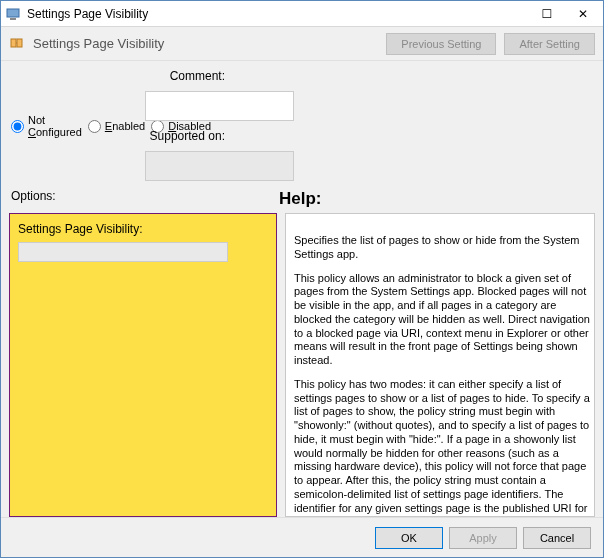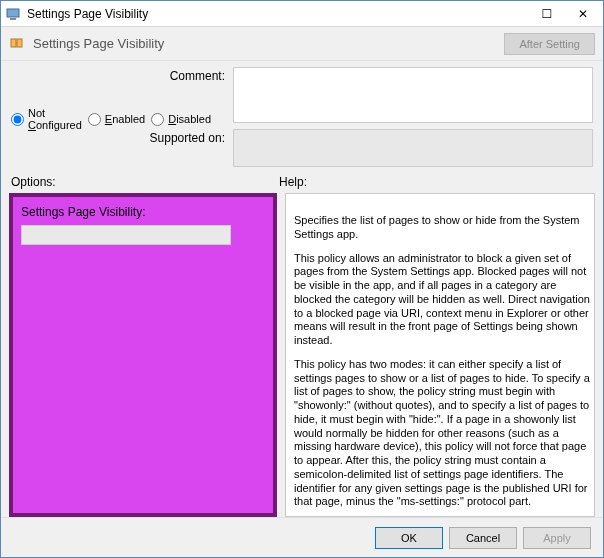--- a/index.html
+++ b/index.html
@@ -10,29 +10,29 @@
     .titlebar .title { flex: 1; font-size: 12px; }
     .titlebar .winbtn { width: 36px; height: 24px; text-align: center; line-height: 24px; font-size: 12px; font-family: "Segoe UI Symbol", sans-serif; cursor: default; }
     .header2 { height: 34px; display: flex; align-items: center; padding: 0 8px; border-bottom: 1px solid #e0e0e0; gap: 8px; }
     .header2 .h2text { font-size: 13px; color: #555; flex: 1; }
     .navbtn { height: 22px; padding: 0 14px; background: #d6d6d6; border: 1px solid #c0c0c0; color: #8a8a8a; font-size: 11px; line-height: 20px; }
     .config-row { display: flex; padding: 6px 10px 0 10px; gap: 14px; }
     .radio-col { width: 120px; display: flex; flex-direction: row; gap: 6px; padding-top: 4px; }
     .radio-item { display: flex; align-items: center; gap: 4px; font-size: 12px; }
     .radio-item input { margin: 0; }
     .fields-col { flex: 1; display: flex; flex-direction: column; gap: 6px; }
-    .field-line { display: flex; align-items: flex-start; gap: 8px; }
+    .field-line { display: flex; align-items: flex-start; gap: 8px; flex-direction: column; }
     .field-line .lbl { width: 80px; text-align: right; padding-top: 2px; font-size: 12px; }
     .comment-box { flex: 1; height: 56px; border: 1px solid #ccc; background: #fff; resize: none; padding: 2px; overflow-y: scroll; }
     .supported-box { flex: 1; height: 38px; border: 1px solid #ccc; background: #e8e8e8; padding: 2px; overflow-y: scroll; resize: none; }
     .section-labels { display: flex; padding: 8px 10px 4px 10px; }
     .section-labels .left { width: 268px; font-size: 12px; }
-    .section-labels .right { font-size: 12px; }
+    .section-labels .right { font-size: 17px; font-weight: bold; }
     .panels { display: flex; gap: 8px; padding: 0 8px; flex: 1; min-height: 0; }
-    .panel-left { width: 268px; border: 4px solid #701a75; background: #d946ef; padding: 8px; }
+    .panel-left { width: 268px; border: 1px solid #701a75; background: #fde047; padding: 8px; }
     .panel-left .opt-label { font-size: 12px; margin-bottom: 6px; }
     .opt-input { width: 210px; height: 20px; background: #e9e9e9; border: 1px solid #ccc; }
     .panel-right { flex: 1; border: 1px solid #c8c8c8; background: #fff; position: relative; display: flex; }
     .help-text { padding: 20px 4px 6px 8px; font-size: 12px; line-height: 1.25; overflow-y: scroll; flex: 1; }
     .help-text p { margin: 0 0 10px 0; }
     .footer { height: 40px; display: flex; justify-content: flex-end; align-items: center; gap: 6px; padding: 4px 12px; border-top: 1px solid #e0e0e0; }
     .btn { width: 68px; height: 22px; border: 1px solid #adadad; background: #e1e1e1; text-align: center; line-height: 20px; font-size: 12px; cursor: default; }
     .btn.primary { border: 1.5px solid #0078d7; }
     .btn.disabled { color: #999; }
     u { text-decoration: underline; }
@@ -61,20 +61,21 @@
 
   <div class="header2">
     <span>
       <svg width="16" height="16" viewBox="0 0 16 16">
           <rect x="2" y="4" width="5" height="8" fill="#f4b860" stroke="#b87a20"></rect>
           <rect x="8" y="4" width="5" height="8" fill="#f4b860" stroke="#b87a20"></rect>
           <line x1="7" y1="8" x2="8" y2="8" stroke="#b87a20"></line>
         </svg>
     </span>
     <span class="h2text">Settings Page Visibility</span>
+    <div class="navbtn"><span>Previous Setting</span></div>
     <div class="navbtn"><span>After Setting</span></div>
   </div>
 
   <div class="config-row">
     <div class="radio-col">
       <label class="radio-item">
         <input type="radio" name="state" checked="" style="">
         <span>Not <u>C</u>onfigured</span>
       </label>
       <label class="radio-item">
@@ -112,17 +113,17 @@
       <div class="help-text">
         <p>Specifies the list of pages to show or hide from the System Settings app.</p>
         <p>This policy allows an administrator to block a given set of pages from the System Settings app. Blocked pages will not be visible in the app, and if all pages in a category are blocked the category will be hidden as well. Direct navigation to a blocked page via URI, context menu in Explorer or other means will result in the front page of Settings being shown instead.</p>
         <p>This policy has two modes: it can either specify a list of settings pages to show or a list of pages to hide. To specify a list of pages to show, the policy string must begin with "showonly:" (without quotes), and to specify a list of pages to hide, it must begin with "hide:". If a page in a showonly list would normally be hidden for other reasons (such as a missing hardware device), this policy will not force that page to appear. After this, the policy string must contain a semicolon-delimited list of settings page identifiers. The identifier for any given settings page is the published URI for that page, minus the "ms-settings:" protocol part.</p>
       </div>
     </div>
   </div>
 
   <div class="footer">
     <div class="btn primary"><span>OK</span></div>
+    <div class="btn disabled"><span>Apply</span></div>
     <div class="btn"><span>Cancel</span></div>
-    <div class="btn disabled"><span>Apply</span></div>
   </div>
 
 </div>
 
 </body></html>

